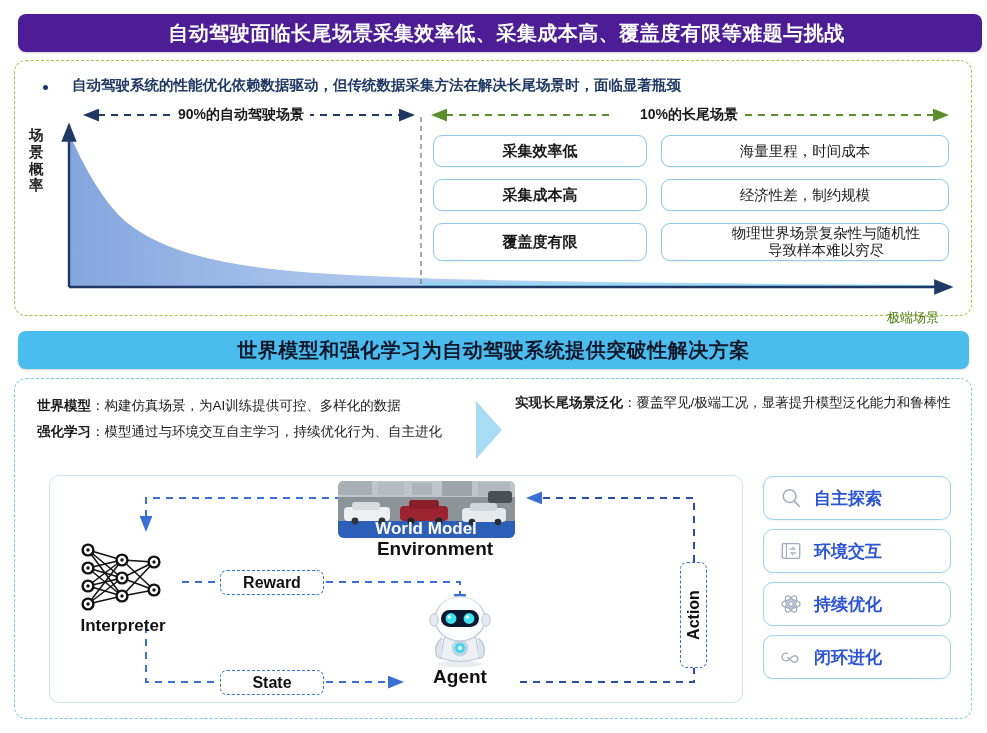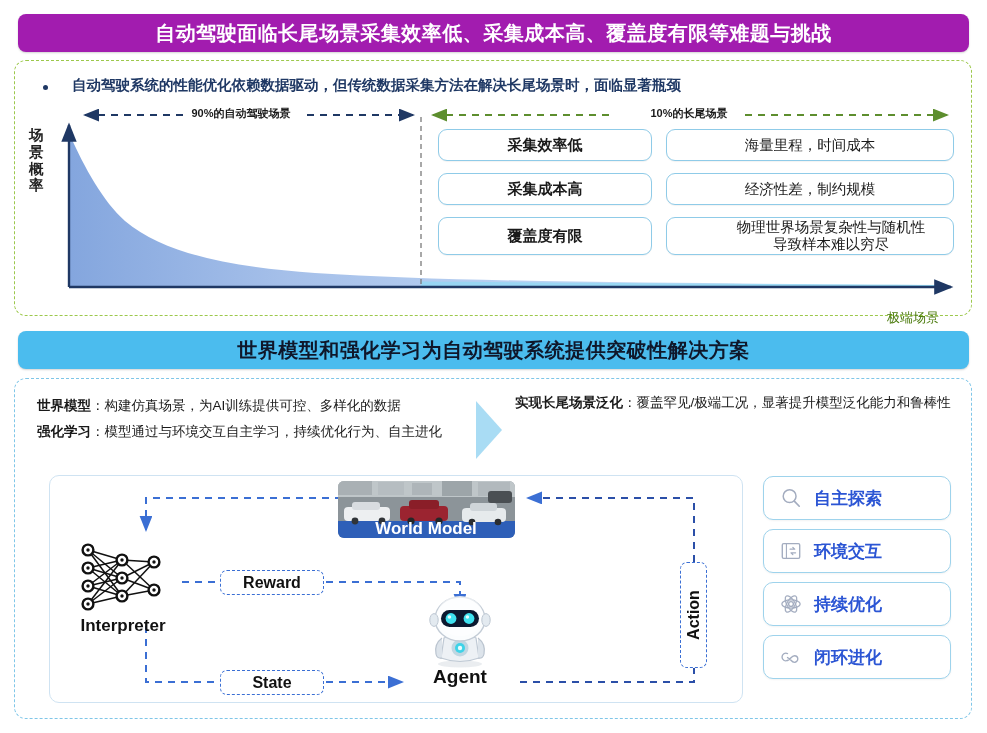--- a/index.html
+++ b/index.html
@@ -7,23 +7,24 @@
     width:987px;height:733px;
     background:#ffffff;
     font-family:"Liberation Sans","DejaVu Sans",sans-serif;
     overflow:hidden;
     position:relative;
   }
 
   
   .sec1-header{
     position:absolute;left:18px;top:14px;width:951px;height:38px;
-    background:#a21caf;border-radius:8px;
+    background:#4c1d95;border-radius:8px;
     display:flex;align-items:center;justify-content:center;
     box-shadow:0 1px 2px rgba(0,0,0,.18);
+    padding-left:13px;
   }
   .sec1-header .t{
     color:#ffffff;font-size:20px;font-weight:bold;letter-spacing:.5px;
     white-space:nowrap;
   }
 
   .sec1-body{
     position:absolute;left:14px;top:60px;width:958px;height:256px;
     border:1.6px dashed #9CC84B;border-radius:12px;background:#fff;
     box-sizing:border-box;
@@ -52,33 +53,33 @@
   .chart-svg{position:absolute;left:30px;top:0px;}
 
   .span-90{
     position:absolute;left:50px;top:0px;width:352px;height:22px;
   }
   .span-10{
     position:absolute;left:404px;top:0px;width:540px;height:22px;
   }
   .span-label{
     position:absolute;left:0;right:0;top:-3px;text-align:center;
-    font-size:11px;font-weight:bold;color:#1a1a1a;white-space:nowrap;
+    font-size:14px;font-weight:bold;color:#1a1a1a;white-space:nowrap;
   }
   .span-label span{background:#fff;padding:0 6px;}
 
   .extreme-label{
     position:absolute;right:34px;top:200px;font-size:13px;color:#4d7c0f;
     white-space:nowrap;
   }
 
   
   .boxes{
-    position:absolute;left:418px;top:68px;width:526px;
-    display:flex;gap:14px;justify-content:center;
+    position:absolute;left:418px;top:74px;width:526px;
+    display:flex;gap:14px;
   }
   .bcol{display:flex;flex-direction:column;gap:12px;}
   .bcol.left{width:214px;}
   .bcol.right{width:288px;}
   .pillbox{
     border:1.3px solid #8FCBE8;border-radius:9px;background:#fff;
     display:flex;align-items:center;justify-content:center;
     text-align:center;color:#1a1a1a;box-sizing:border-box;
     box-shadow:0 1px 1px rgba(0,0,0,.05);
   }
@@ -389,20 +390,21 @@
           <rect x="132" y="22" width="27" height="8" rx="3" fill="#CFD5D9"></rect>
           <circle cx="134" cy="41" r="3.3" fill="#2B2E31"></circle>
             <circle cx="160" cy="41" r="3.3" fill="#2B2E31"></circle>
         </g>
         <g>
           <rect x="150" y="10" width="24" height="12" rx="3" fill="#4A4F53"></rect>
         </g>
         <text x="88" y="53" text-anchor="middle" font-family="Liberation Sans, sans-serif" font-size="17" font-weight="bold" fill="#ffffff">World Model</text>
       </svg>
     </div>
+    <div class="env-label">Environment</div>
 
     <svg class="agent-img" viewBox="0 0 72 82">
       <ellipse cx="36" cy="78" rx="22" ry="3.5" fill="#D9DEE3" opacity=".55"></ellipse>
 
       <path d="M20,52 q16,-8 32,0 l3,20 q-19,7 -38,0 Z" fill="#EDF1F5" stroke="#BFC9D4" stroke-width="1.2"></path>
       <circle cx="36" cy="62" r="8.5" fill="#BFD7E2"></circle>
       <circle cx="36" cy="62" r="5" fill="#3FD3E8"></circle>
       <circle cx="36" cy="62" r="2.2" fill="#E8FCFF"></circle>
 
       <path d="M18,52 q-8,6 -6,16 q1,5 6,4" fill="#DDE4EB" stroke="#BAC4CF" stroke-width="1.2"></path>

